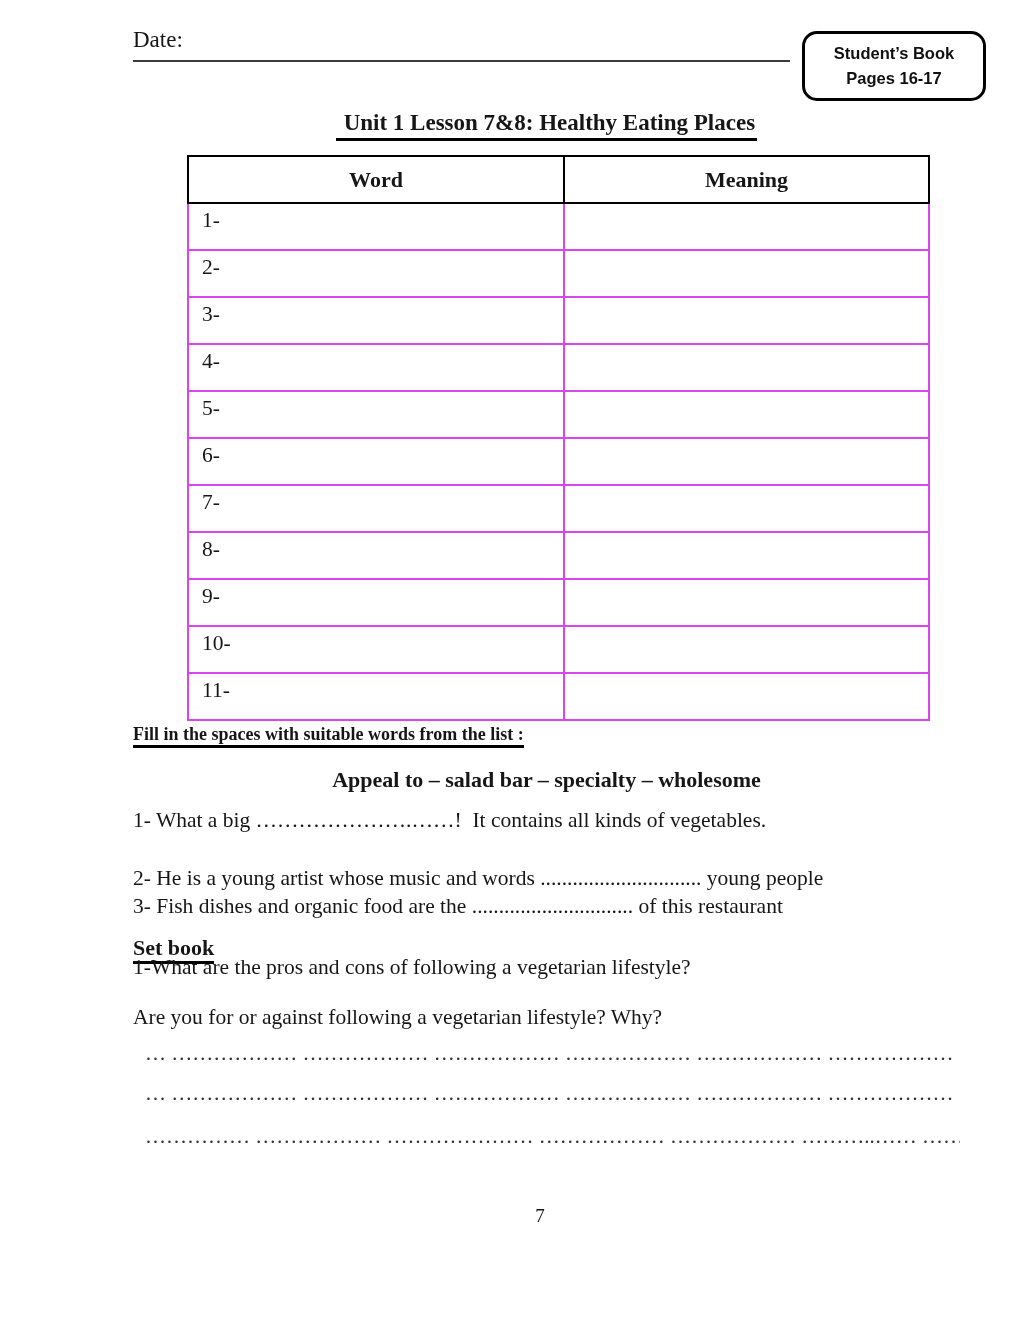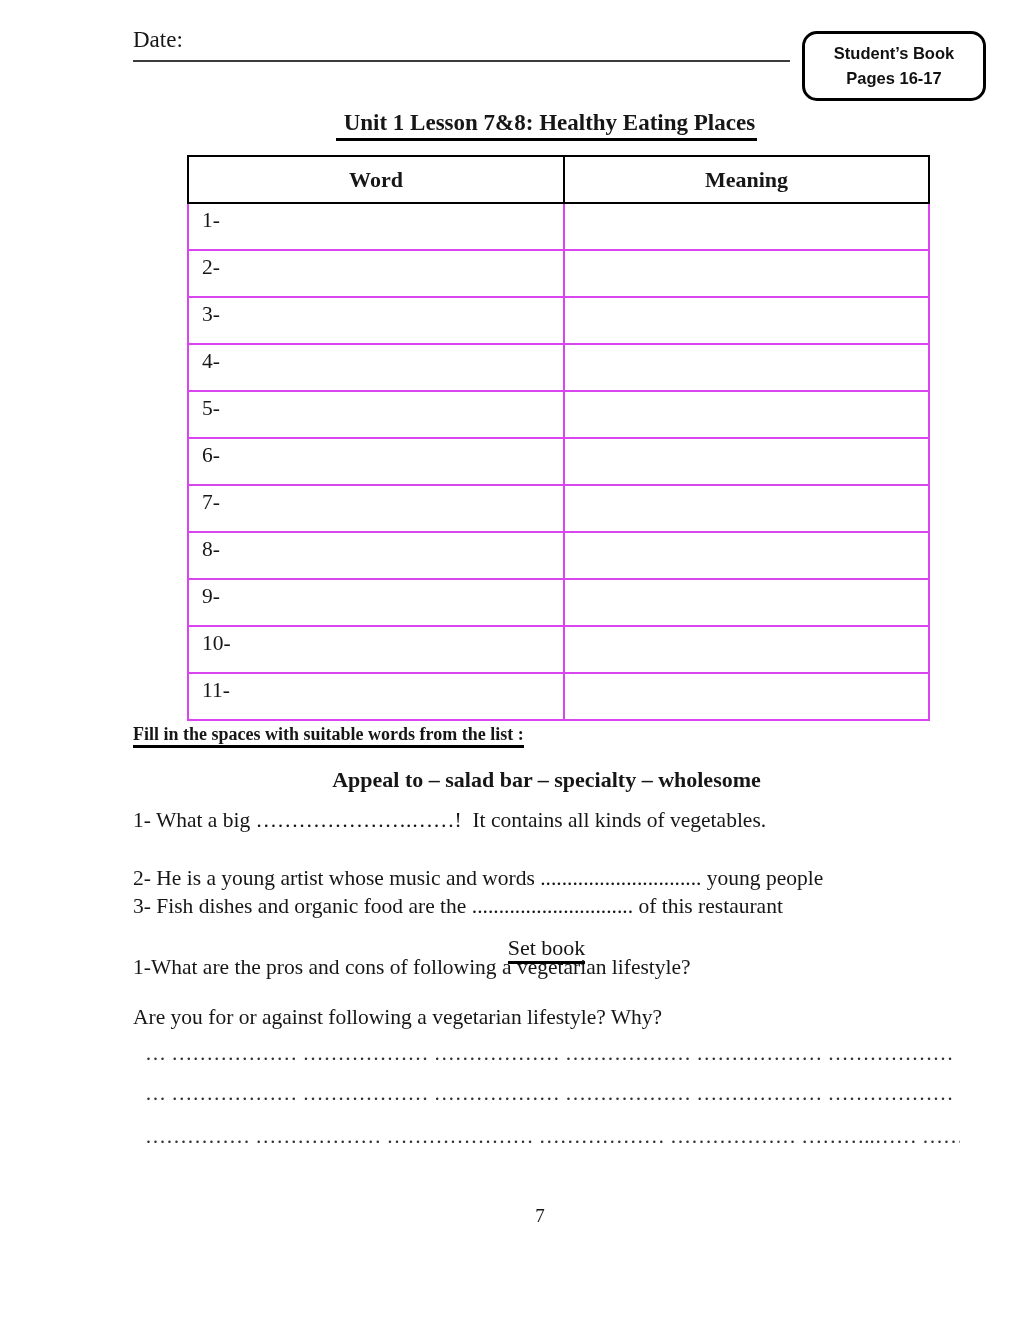--- a/index.html
+++ b/index.html
@@ -50,21 +50,21 @@
   
   .fill-heading { left: 133px; top: 724px; font-size: 18px; font-weight: bold; }
   .fill-heading span { border-bottom: 3px solid #000; padding-bottom: 1px; white-space: pre; }
   .word-list { left: 133px; top: 767px; width: 827px; text-align: center; font-size: 22px; font-weight: bold; white-space: pre; }
   .q { left: 133px; font-size: 21.5px; white-space: pre; }
   .q1 { top: 808px; text-align: right; }
   .q2 { top: 838px; margin-top: 28px; }
   .q3 { top: 894px; text-align: right; }
 
   
-  .setbook-heading { left: 133px; top: 935px; width: 827px; text-align: center; font-size: 22px; font-weight: normal; }
+  .setbook-heading { left: 133px; top: 935px; width: 827px; text-align: left; font-size: 22px; font-weight: bold; }
   .setbook-heading span { border-bottom: 3px solid #000; padding-bottom: 1px; }
   .sb1 { top: 955px; }
   .sb2 { top: 1005px; }
   .ans { left: 145px; width: 815px; font-size: 21px; color: #333; white-space: pre; overflow: hidden; }
   .a1 { top: 1041px; }
   .a2 { top: 1081px; }
   .a3 { top: 1124px; }
 
   .page-number { left: 133px; top: 1205px; width: 814px; text-align: center; font-size: 19px; }
 </style>

